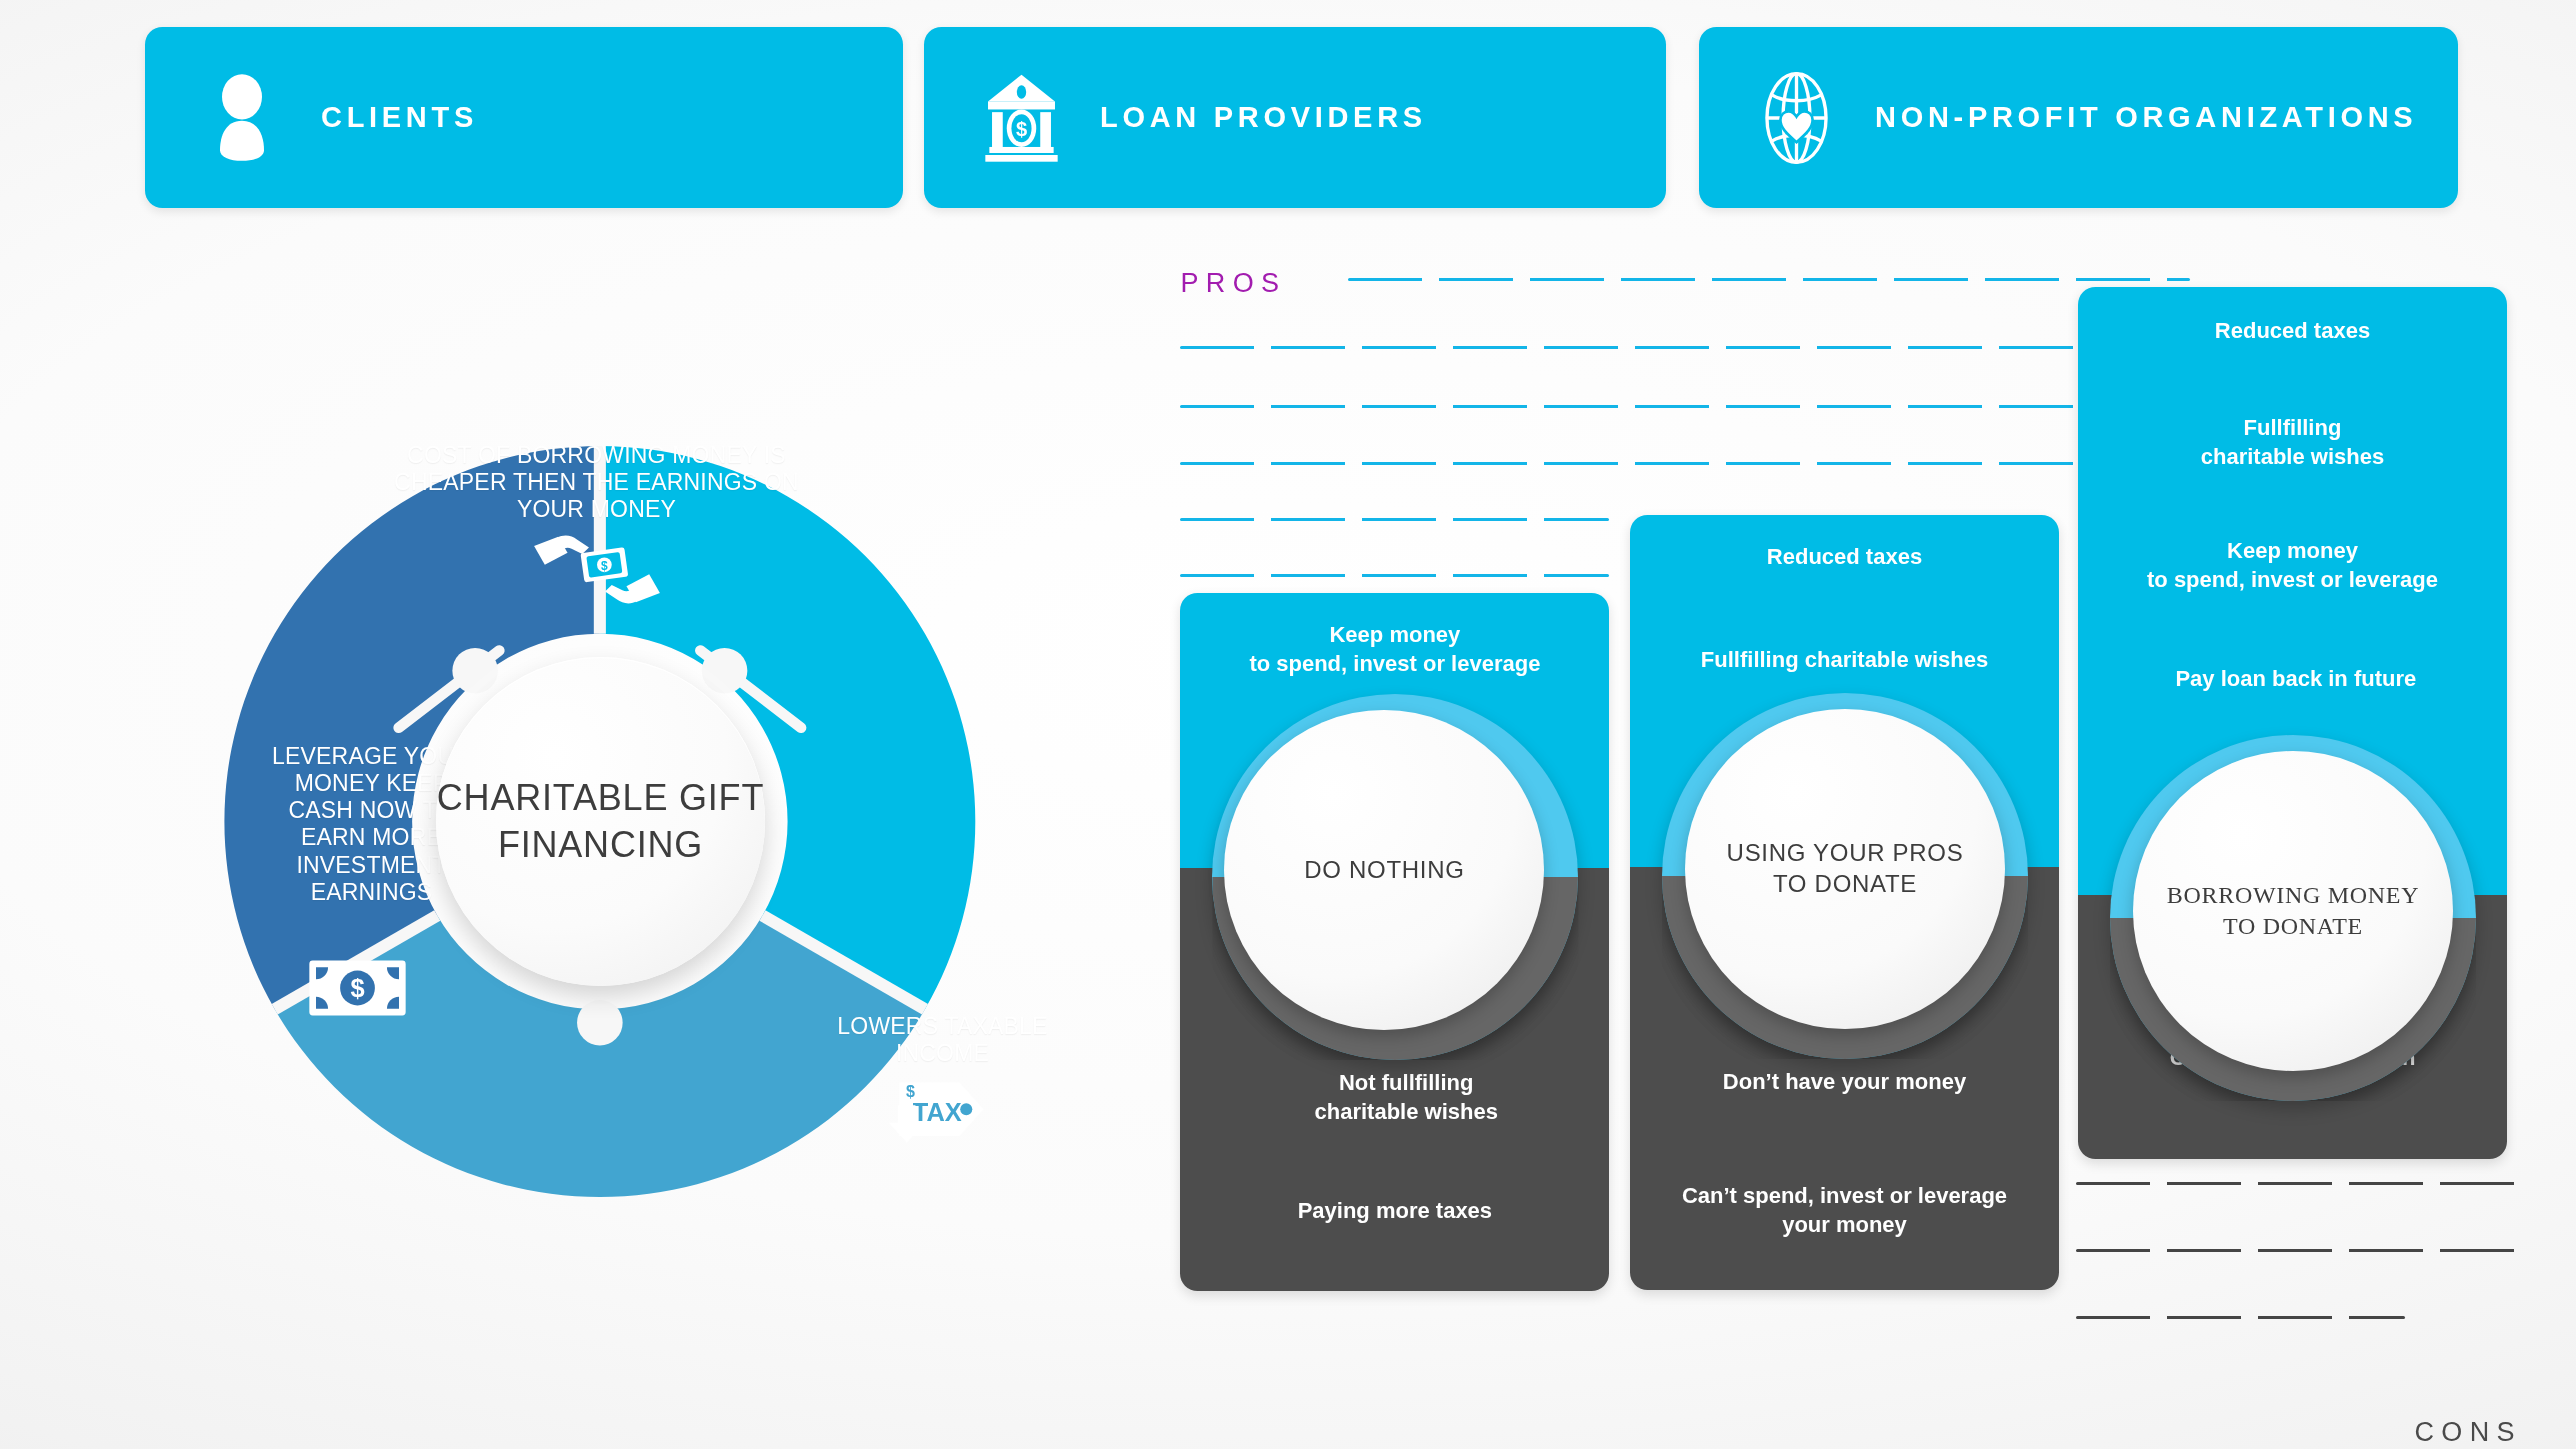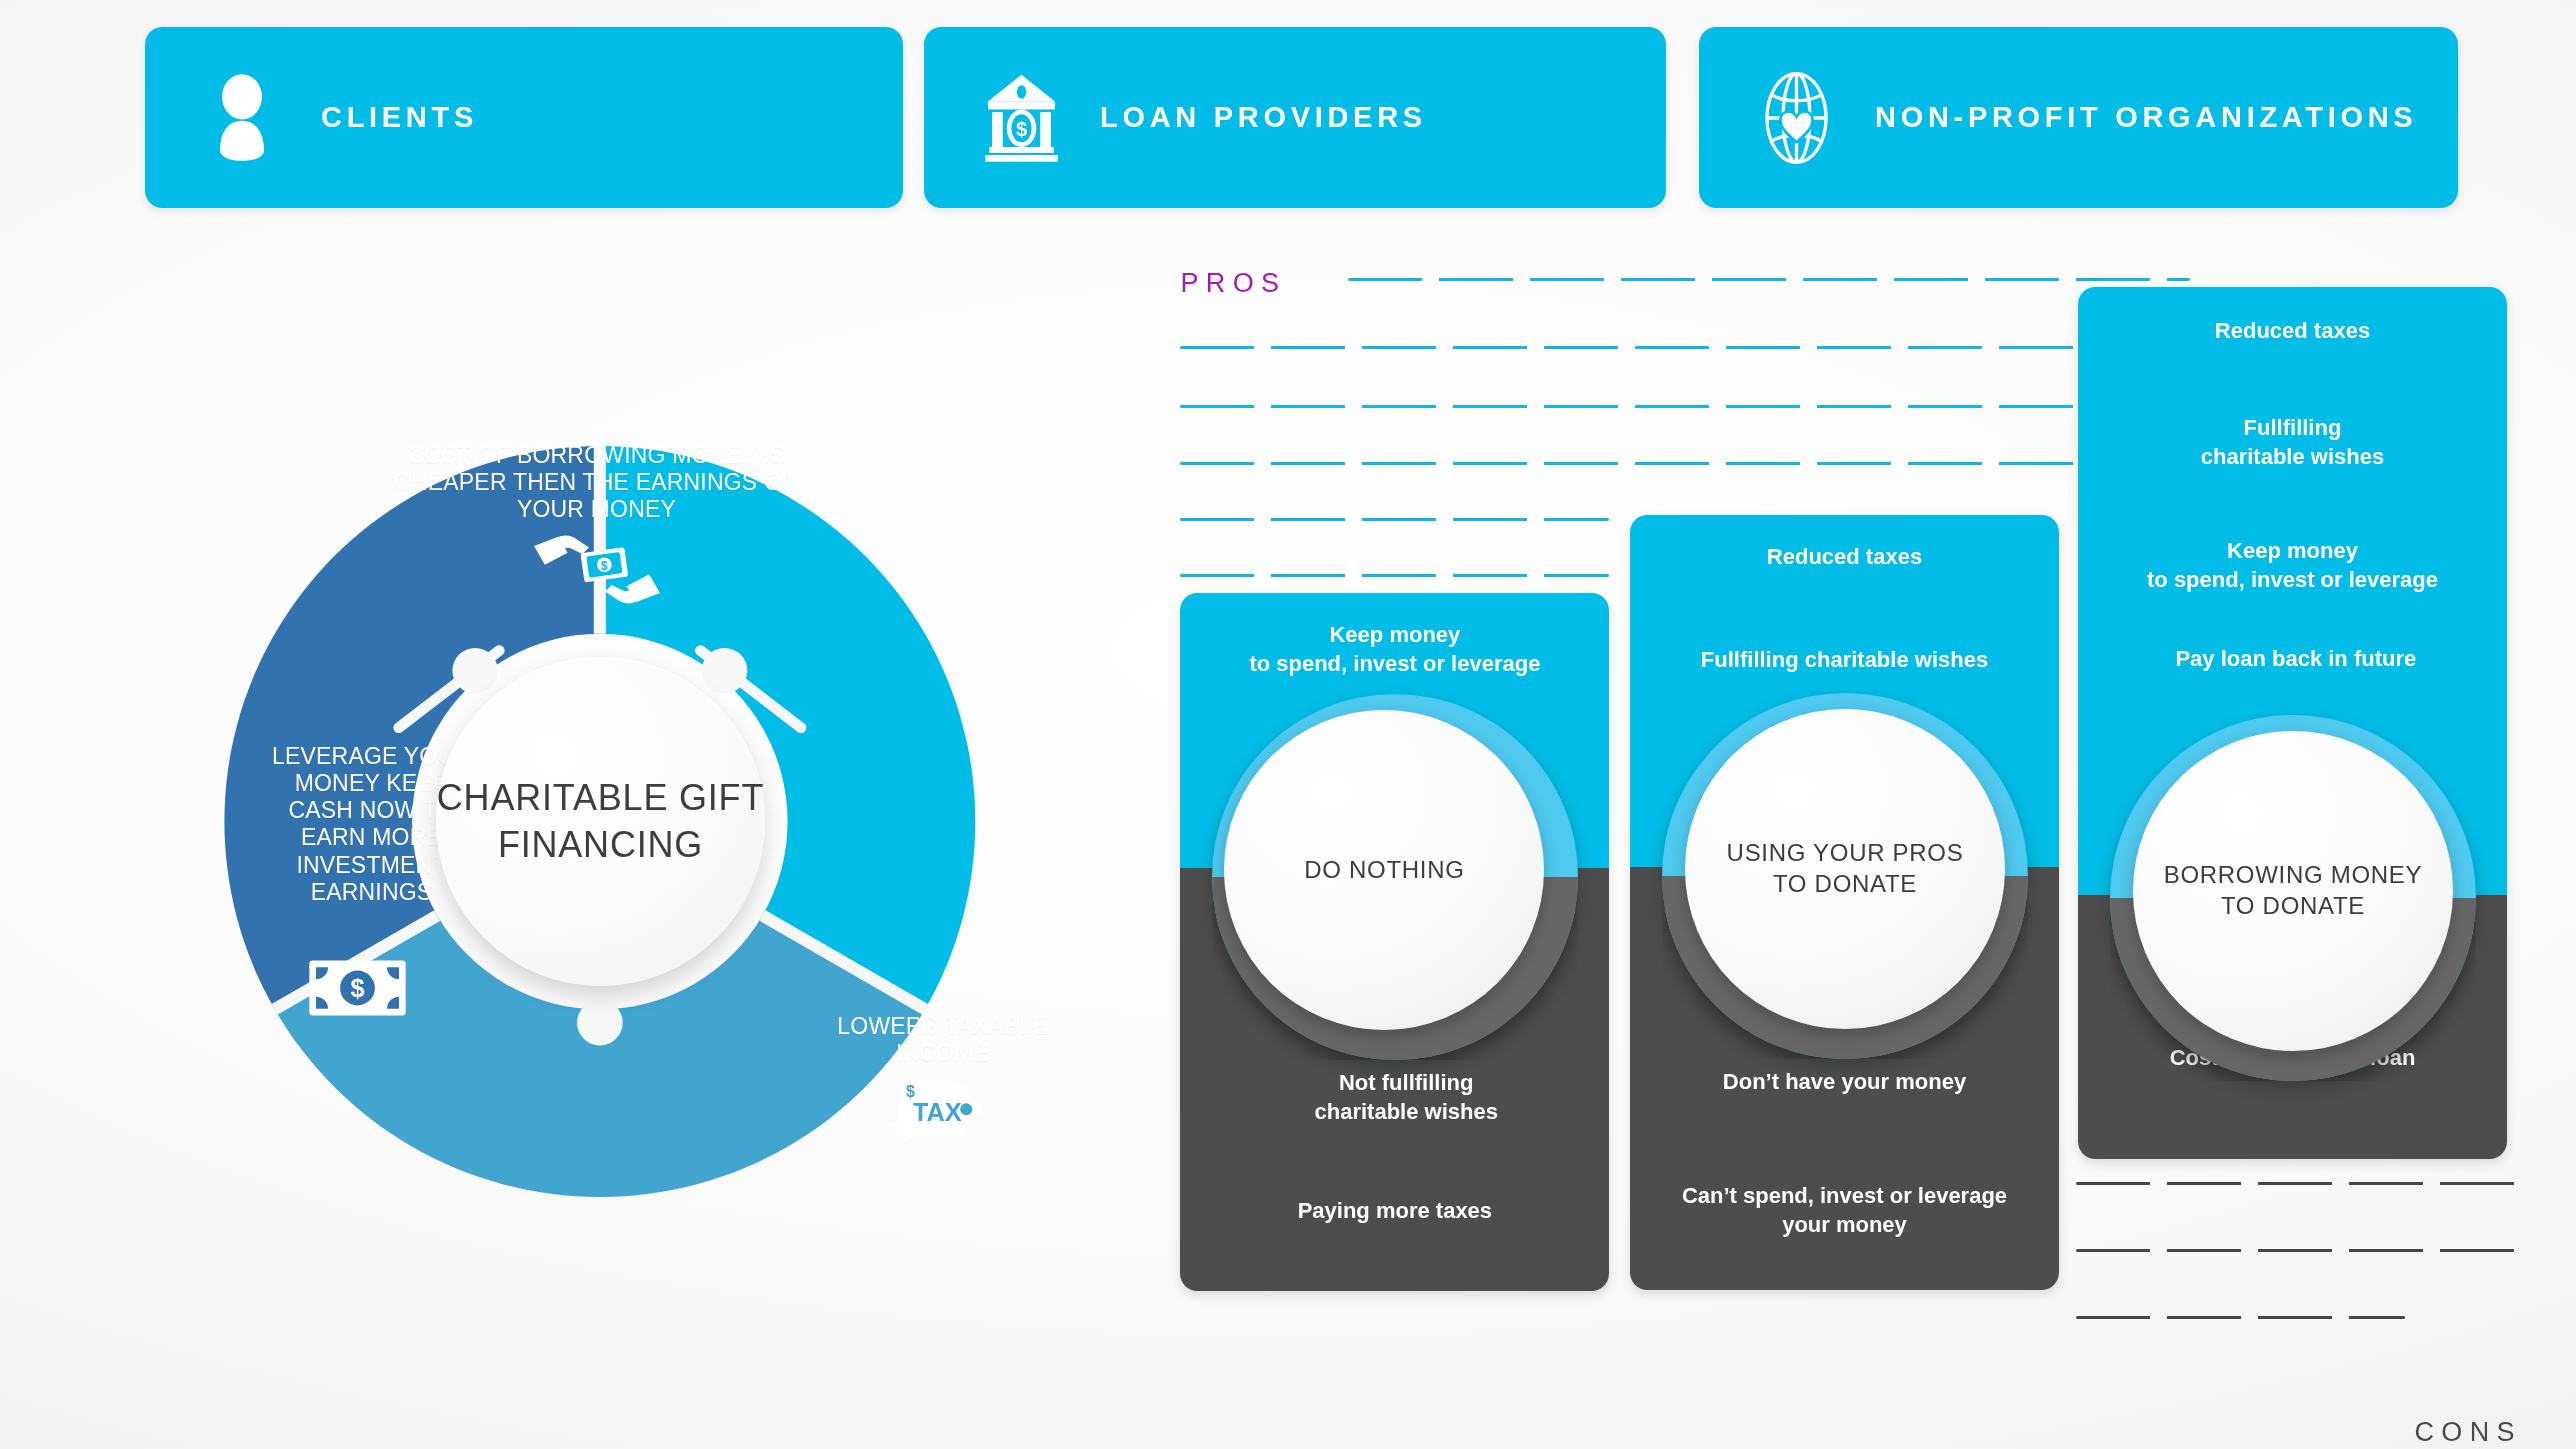--- a/index.html
+++ b/index.html
@@ -301,26 +301,26 @@
       </div>
     </div>
 
     <div class="col" style="left:911px; top:32px; width:429px; height:872px;">
       <div class="pros-pane" style="height:608px;">
         <div class="pro-item" style="top:29.5px;">Reduced taxes</div>
         <div class="pro-item" style="top:127px; white-space:pre-line;">Fullfilling
 charitable wishes</div>
         <div class="pro-item" style="top:250px; white-space:pre-line;">Keep money
 to spend, invest or leverage</div>
-        <div class="pro-item" style="top:358px;padding-left:16px;">Pay loan back in future</div>
+        <div class="pro-item" style="top:378px;padding-left:16px;">Pay loan back in future</div>
       </div>
       <div class="cons-pane" style="height:264px;">
         <div class="con-item" style="top:149px;">Cost of interest on loan</div>
       </div>
-      <div class="medal" style="left:32px; top:428px; width:366px; height:366px;">
+      <div class="medal" style="left:32px; top:448px; width:366px; height:366px;font-family:Liberation Serif, serif;">
         <div class="ring"></div>
         <div class="ring dark" style="clip-path:inset(50% 0 0 0);"></div>
         <div class="face" style="left:23px; top:16px; width:320px; height:320px;">
           <span>
             <b style="font-weight:400; display:block;">BORROWING MONEY</b>
             <b style="font-weight:400; display:block;">TO DONATE</b>
           </span>
         </div>
       </div>
     </div>

